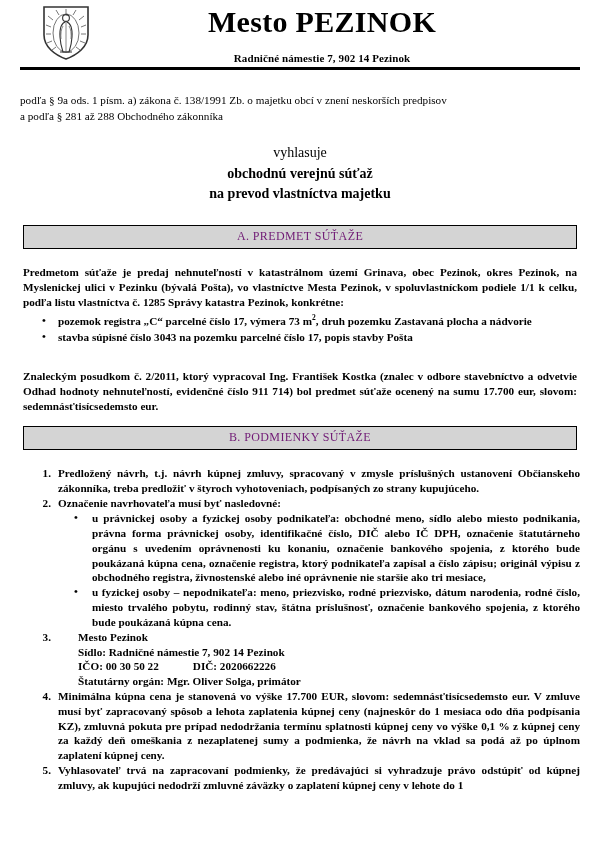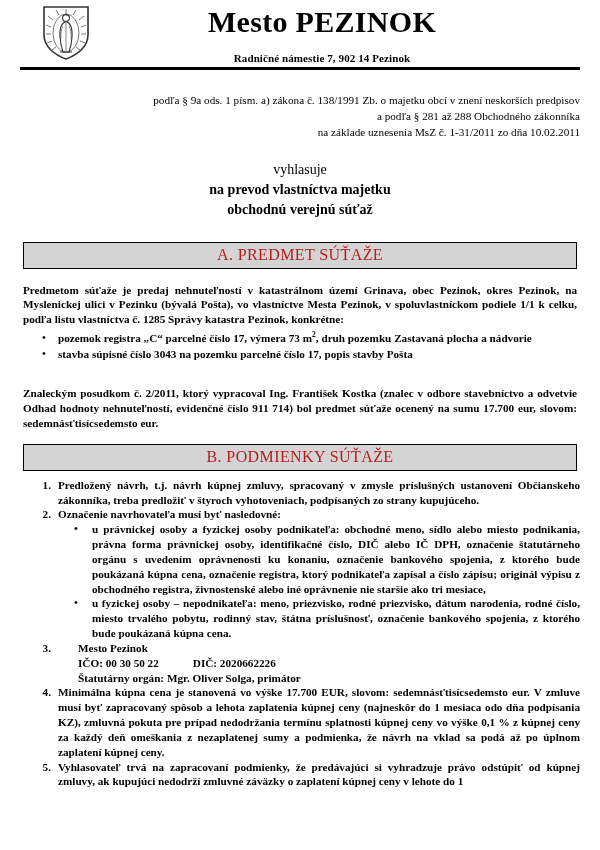--- a/index.html
+++ b/index.html
@@ -61,45 +61,45 @@
   }
   .rule {
     border: none;
     border-top: 3px solid #000;
     margin: 5px 20px 0 20px;
     height: 0;
   }
 
   
   .intro {
-    text-align: right;
+    text-align: left;
     font-size: 11.2px;
     line-height: 1.45;
     margin-top: 22px;
   }
   .intro div { white-space: nowrap; }
 
   .declare {
     text-align: center;
     font-size: 14px;
     line-height: 1.45;
     margin-top: 19px;
   }
   .declare .b { font-weight: bold; }
 
   
   .sect-bar {
     border: 1.6px solid #000;
     background: #d4d4d4;
     text-align: center;
-    font-size: 16px;
-    color: #b91c1c;
+    font-size: 12px;
+    color: #701a75;
     padding: 3px 0 4px 0;
     letter-spacing: 0.4px;
-    margin: 5px 3px;
+    margin: 16px 3px;
   }
   .sect-a { margin-top: 21px; }
   .sect-b { margin-top: 13px; }
 
   
   .para {
     font-size: 11.2px;
     font-weight: bold;
     line-height: 1.33;
     text-align: justify;
@@ -226,27 +226,26 @@
       <div class="city-sub">Radničné námestie 7, 902 14 Pezinok</div>
     </div>
   </div>
   <hr class="rule">
 
   <div class="content">
 
     <div class="intro">
       <div>podľa § 9a ods. 1 písm. a) zákona č. 138/1991 Zb. o majetku obcí v znení neskorších predpisov</div>
       <div>a podľa § 281 až 288 Obchodného zákonníka</div>
-      <div>na základe uznesenia MsZ č. 1-31/2011 zo dňa 10.02.2011</div>
     </div>
 
     <div class="declare">
       <div>vyhlasuje</div>
+      <div class="b">obchodnú verejnú súťaž</div>
       <div class="b">na prevod vlastníctva majetku</div>
-      <div class="b">obchodnú verejnú súťaž</div>
     </div>
 
     <div class="sect-bar sect-a">A. PREDMET SÚŤAŽE</div>
 
     <div class="para para-a">Predmetom súťaže je predaj nehnuteľností v katastrálnom území Grinava, obec Pezinok, okres Pezinok, na Myslenickej ulici v Pezinku (bývalá Pošta), vo vlastníctve Mesta Pezinok, v spoluvlastníckom podiele 1/1 k celku, podľa listu vlastníctva č. 1285 Správy katastra Pezinok, konkrétne:</div>
 
     <ul class="bullets">
       <li><span>pozemok registra „C“ parcelné číslo 17, výmera 73 m</span><sup class="sq">2</sup><span>, druh pozemku Zastavaná plocha a nádvorie</span></li>
       <li><span>stavba súpisné číslo 3043 na pozemku parcelné číslo 17, popis stavby Pošta</span></li>
     </ul>
@@ -265,20 +264,21 @@
         <span class="lead">Označenie navrhovateľa musí byť nasledovné:</span>
         <ul class="subbul">
           <li>u právnickej osoby a fyzickej osoby podnikateľa: obchodné meno, sídlo alebo miesto podnikania, právna forma právnickej osoby, identifikačné číslo, DIČ alebo IČ DPH, označenie štatutárneho orgánu s uvedením oprávnenosti ku konaniu, označenie bankového spojenia, z ktorého bude poukázaná kúpna cena, označenie registra, ktorý podnikateľa zapísal a číslo zápisu; originál výpisu z obchodného registra, živnostenské alebo iné oprávnenie nie staršie ako tri mesiace,</li>
           <li>u fyzickej osoby – nepodnikateľa: meno, priezvisko, rodné priezvisko, dátum narodenia, rodné číslo, miesto trvalého pobytu, rodinný stav, štátna príslušnosť, označenie bankového spojenia, z ktorého bude poukázaná kúpna cena.</li>
         </ul>
       </li>
 
       <li>
         <div class="addr">
           <div>Mesto Pezinok</div>
+          <div>Sídlo: Radničné námestie 7, 902 14 Pezinok</div>
           <div><span>IČO: 00 30 50 22</span><span class="gap-dic"></span><span>DIČ: 2020662226</span></div>
           <div>Štatutárny orgán: Mgr. Oliver Solga, primátor</div>
         </div>
       </li>
 
       <li>
         <span>Minimálna kúpna cena je stanovená vo výške 17.700 EUR, slovom: sedemnásťtisícsedemsto eur. V zmluve musí byť zapracovaný spôsob a lehota zaplatenia kúpnej ceny (najneskôr do 1 mesiaca odo dňa podpísania KZ), zmluvná pokuta pre prípad nedodržania termínu splatnosti kúpnej ceny vo výške 0,1 % z kúpnej ceny za každý deň omeškania z nezaplatenej sumy a podmienka, že návrh na vklad sa podá až po úplnom zaplatení kúpnej ceny.</span>
       </li>
 
       <li>

